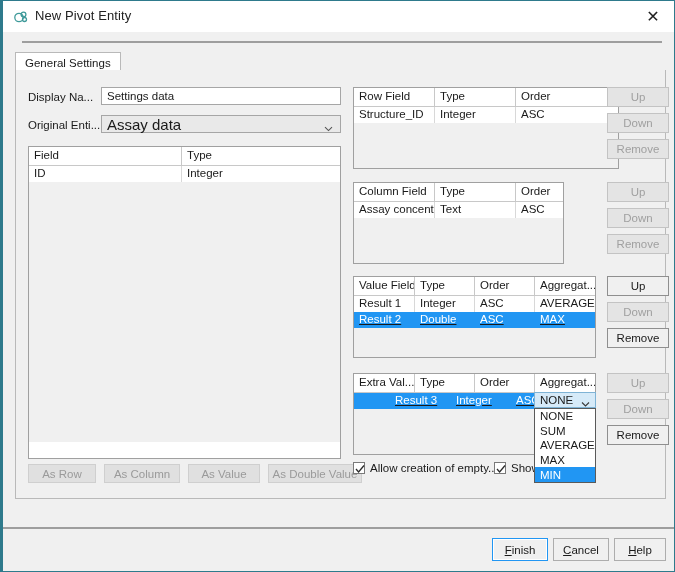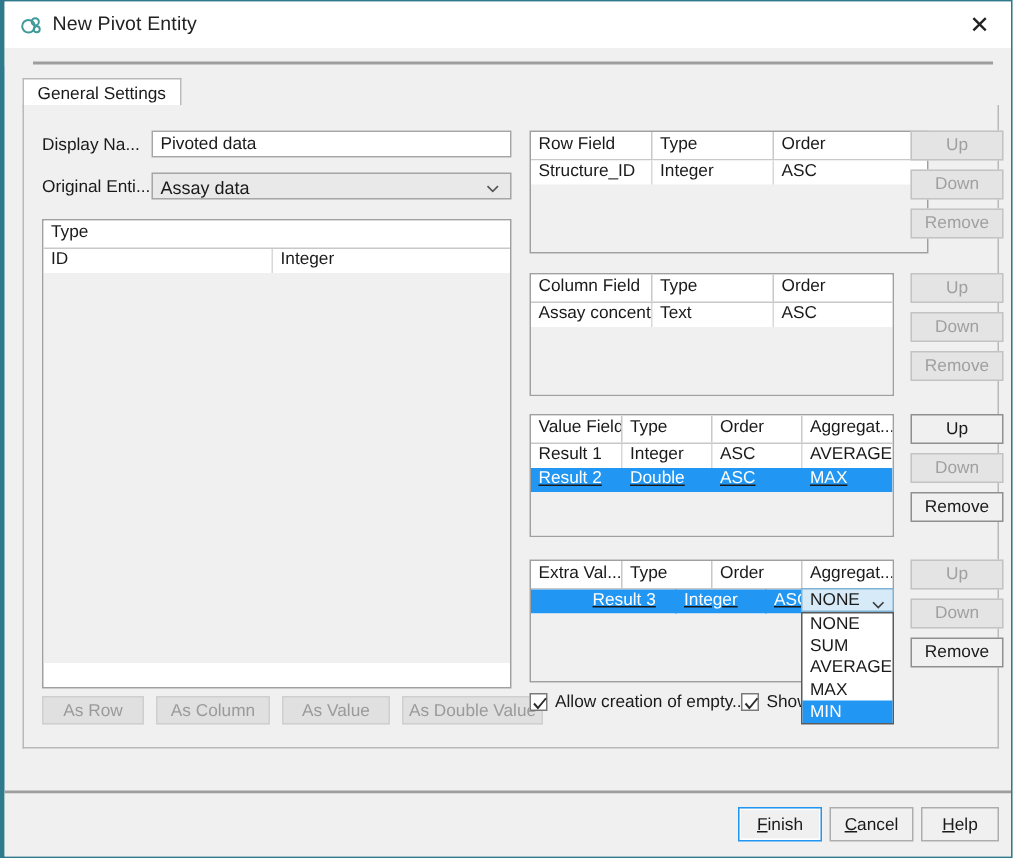--- a/index.html
+++ b/index.html
@@ -75,22 +75,22 @@
   }
   .textfield{
     position:absolute;box-sizing:border-box;
     background:#ffffff;border:1px solid #a6a6a6;
     font-family:"Liberation Sans", sans-serif;font-size:11.5px;color:#1a1a1a;
     padding:0 5px;display:flex;align-items:center;
   }
   .combo{
     position:absolute;box-sizing:border-box;
     background:#e9e9e9;border:1px solid #a6a6a6;
-    font-size:12px;color:#1a1a1a;
-    padding:0 5px;display:flex;align-items:flex-end;
+    font-size:15px;color:#1a1a1a;
+    padding:0 5px;display:flex;align-items:flex-start;
   }
   .combo .chev{
     position:absolute;right:7px;top:50%;transform:translateY(-55%);
     width:9px;height:9px;
   }
   
   .tbl{
     position:absolute;box-sizing:border-box;
     background:#ffffff;border:1px solid #a0a0a0;
     overflow:hidden;
@@ -212,35 +212,36 @@
     <div class="tabline"></div>
     <div class="tab">
       <span>General Settings</span>
     </div>
   </div>
 
   <div class="panel">
 
     <span class="lbl" style="left:12px;top:21px;">Display Na...</span>
     <div class="textfield" style="left:85px;top:17px;width:240px;height:18px;">
-      <span>Pivoted data</span>
+      <span>Settings data</span>
     </div>
 
     <span class="lbl" style="left:12px;top:49px;">Original Enti...</span>
     <div class="combo" style="left:85px;top:45px;width:240px;height:18px;">
       <span>Assay data</span>
       <span class="chev">
         <svg width="9" height="9" viewBox="0 0 9 9">
             <path d="M1 3 L4.5 6.5 L8 3" fill="none" stroke="#555" stroke-width="1.1"></path>
           </svg>
       </span>
     </div>
 
     <div class="tbl" style="left:12px;top:76px;width:313px;height:313px;">
       <div class="hdr">
+        <div style="width:153px;">Field</div>
         <div style="flex:1;">Type</div>
       </div>
       <div class="body">
         <div class="row">
           <div style="width:153px;">ID</div>
           <div style="flex:1;">Integer</div>
         </div>
       </div>
       <div class="filler" style="height:260px;"></div>
     </div>
@@ -276,21 +277,21 @@
     <div class="btn" style="left:591px;top:17px;width:62px;height:20px;">
       <span>Up</span>
     </div>
     <div class="btn" style="left:591px;top:43px;width:62px;height:20px;">
       <span>Down</span>
     </div>
     <div class="btn" style="left:591px;top:69px;width:62px;height:20px;">
       <span>Remove</span>
     </div>
 
-    <div class="tbl" style="left:337px;top:112px;width:243px;height:82px;">
+    <div class="tbl" style="left:337px;top:112px;width:211px;height:82px;">
       <div class="hdr">
         <div style="width:81px;">Column Field</div>
         <div style="width:81px;">Type</div>
         <div style="flex:1;">Order</div>
       </div>
       <div class="body">
         <div class="row">
           <div style="width:81px;">Assay concentr...</div>
           <div style="width:81px;">Text</div>
           <div style="flex:1;">ASC</div>

